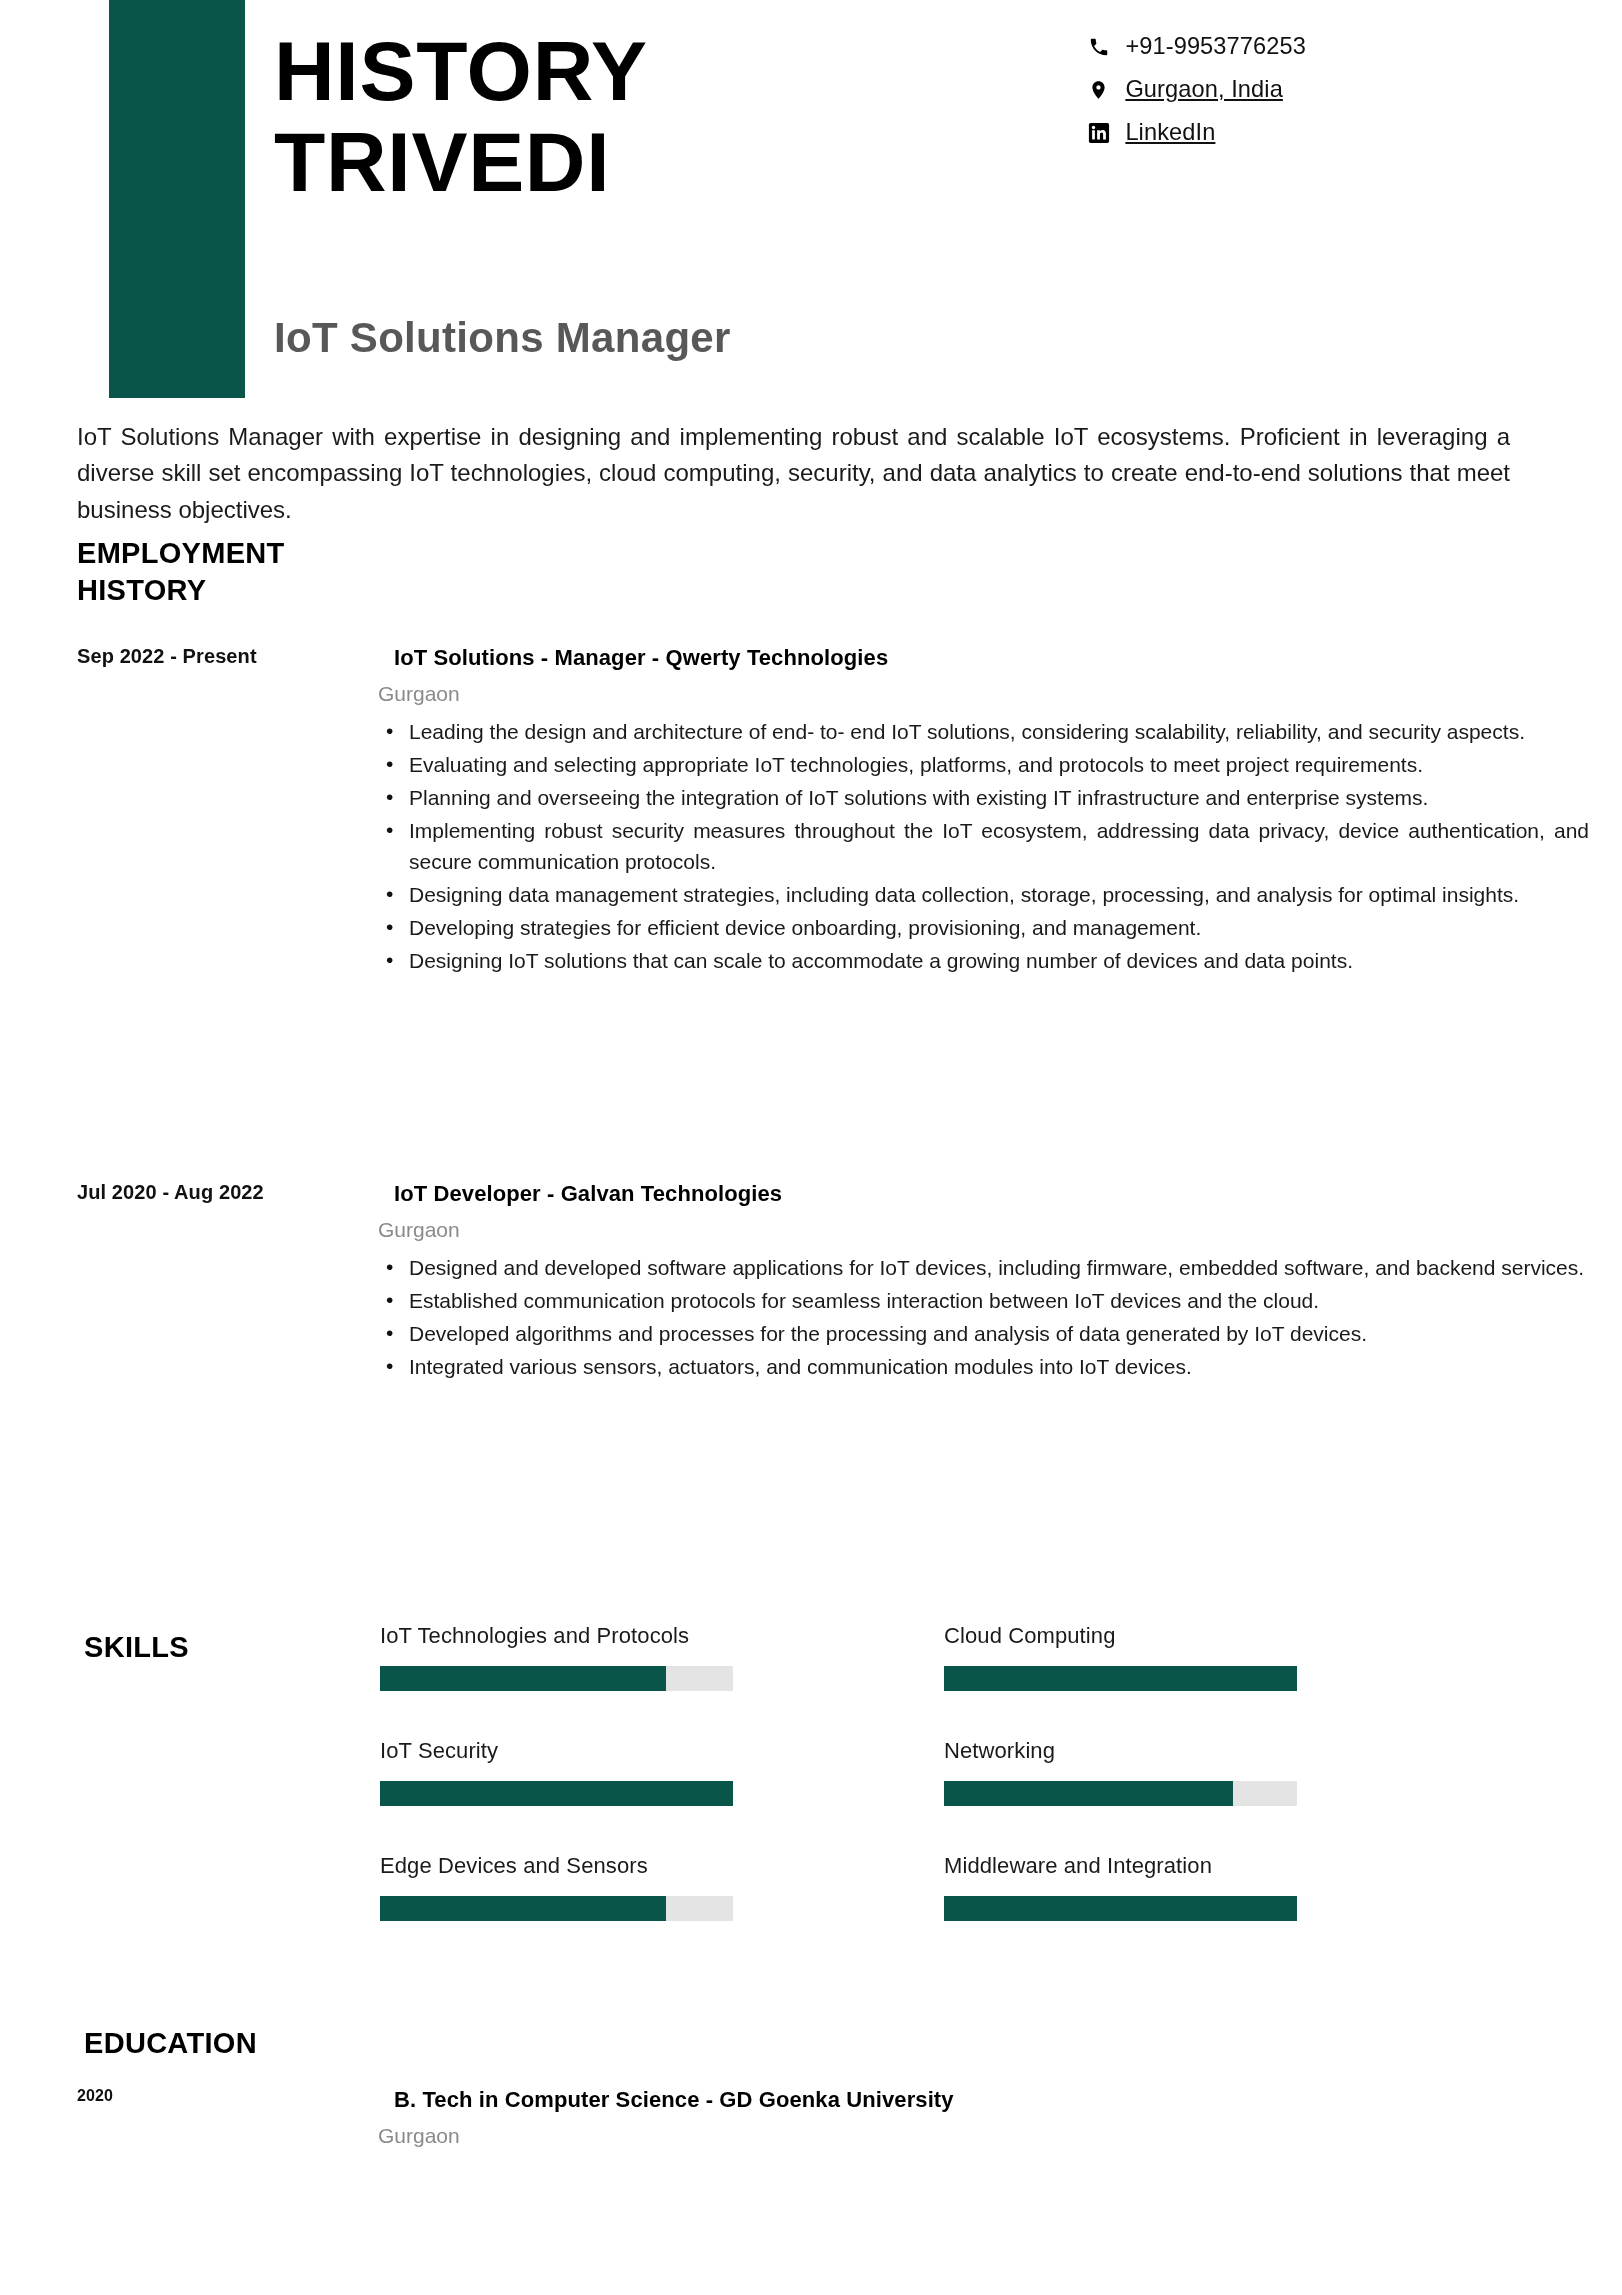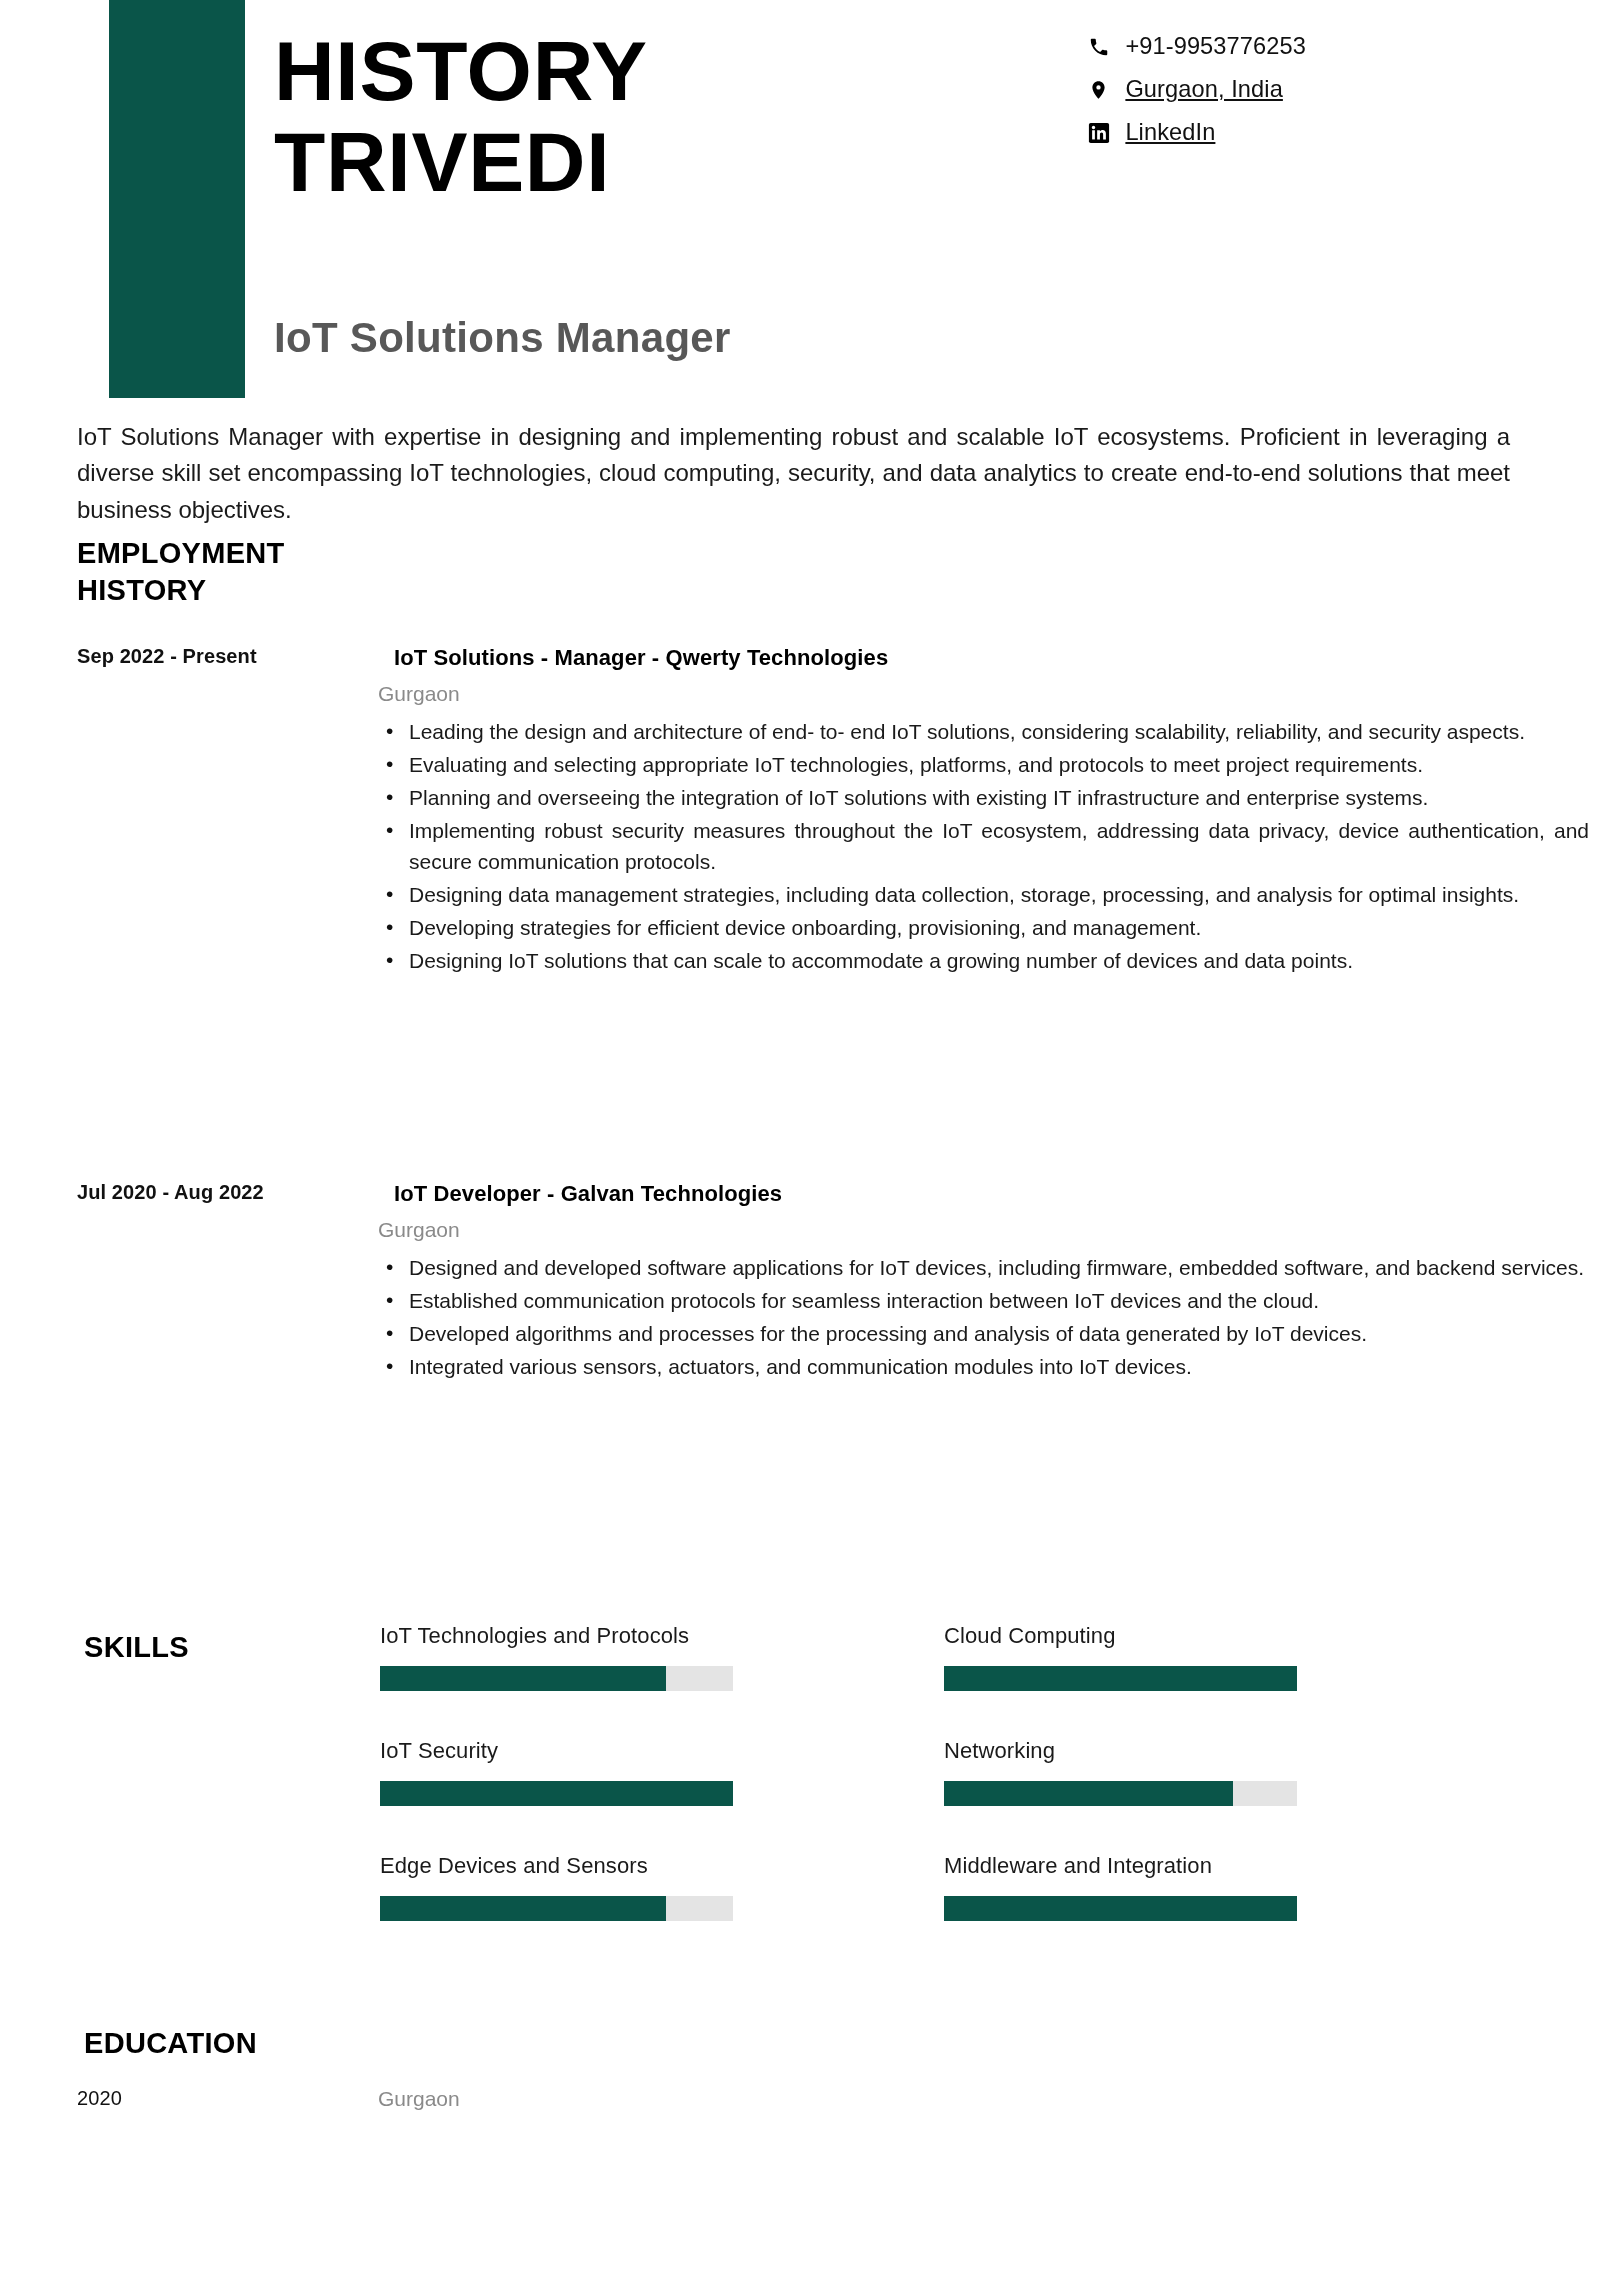--- a/index.html
+++ b/index.html
@@ -201,22 +201,22 @@
     background: #e4e4e4;
   }
 
   .skill-fill {
     height: 100%;
     background: #0a5549;
   }
 
   
   .edu-date {
-    font-weight: 400;
-    font-size: 20px;
+    font-weight: 700;
+    font-size: 16px;
   }
 </style>
 </head>
 <body>
 
 <div class="header">
 
   <div class="accent-block"></div>
 
   <div class="name-wrap">
@@ -346,16 +346,17 @@
     </div>
   </div>
 
 </div>
 
 <div class="section-title" style="left:84px; top:2025px;">EDUCATION</div>
 
 <div class="entry" style="left:77px; top:2087px;">
   <div class="entry-date edu-date">2020</div>
   <div class="entry-body">
+    <div class="entry-heading">B. Tech in Computer Science - GD Goenka University</div>
     <div class="entry-location">Gurgaon</div>
   </div>
 </div>
 
 
 </body></html>

